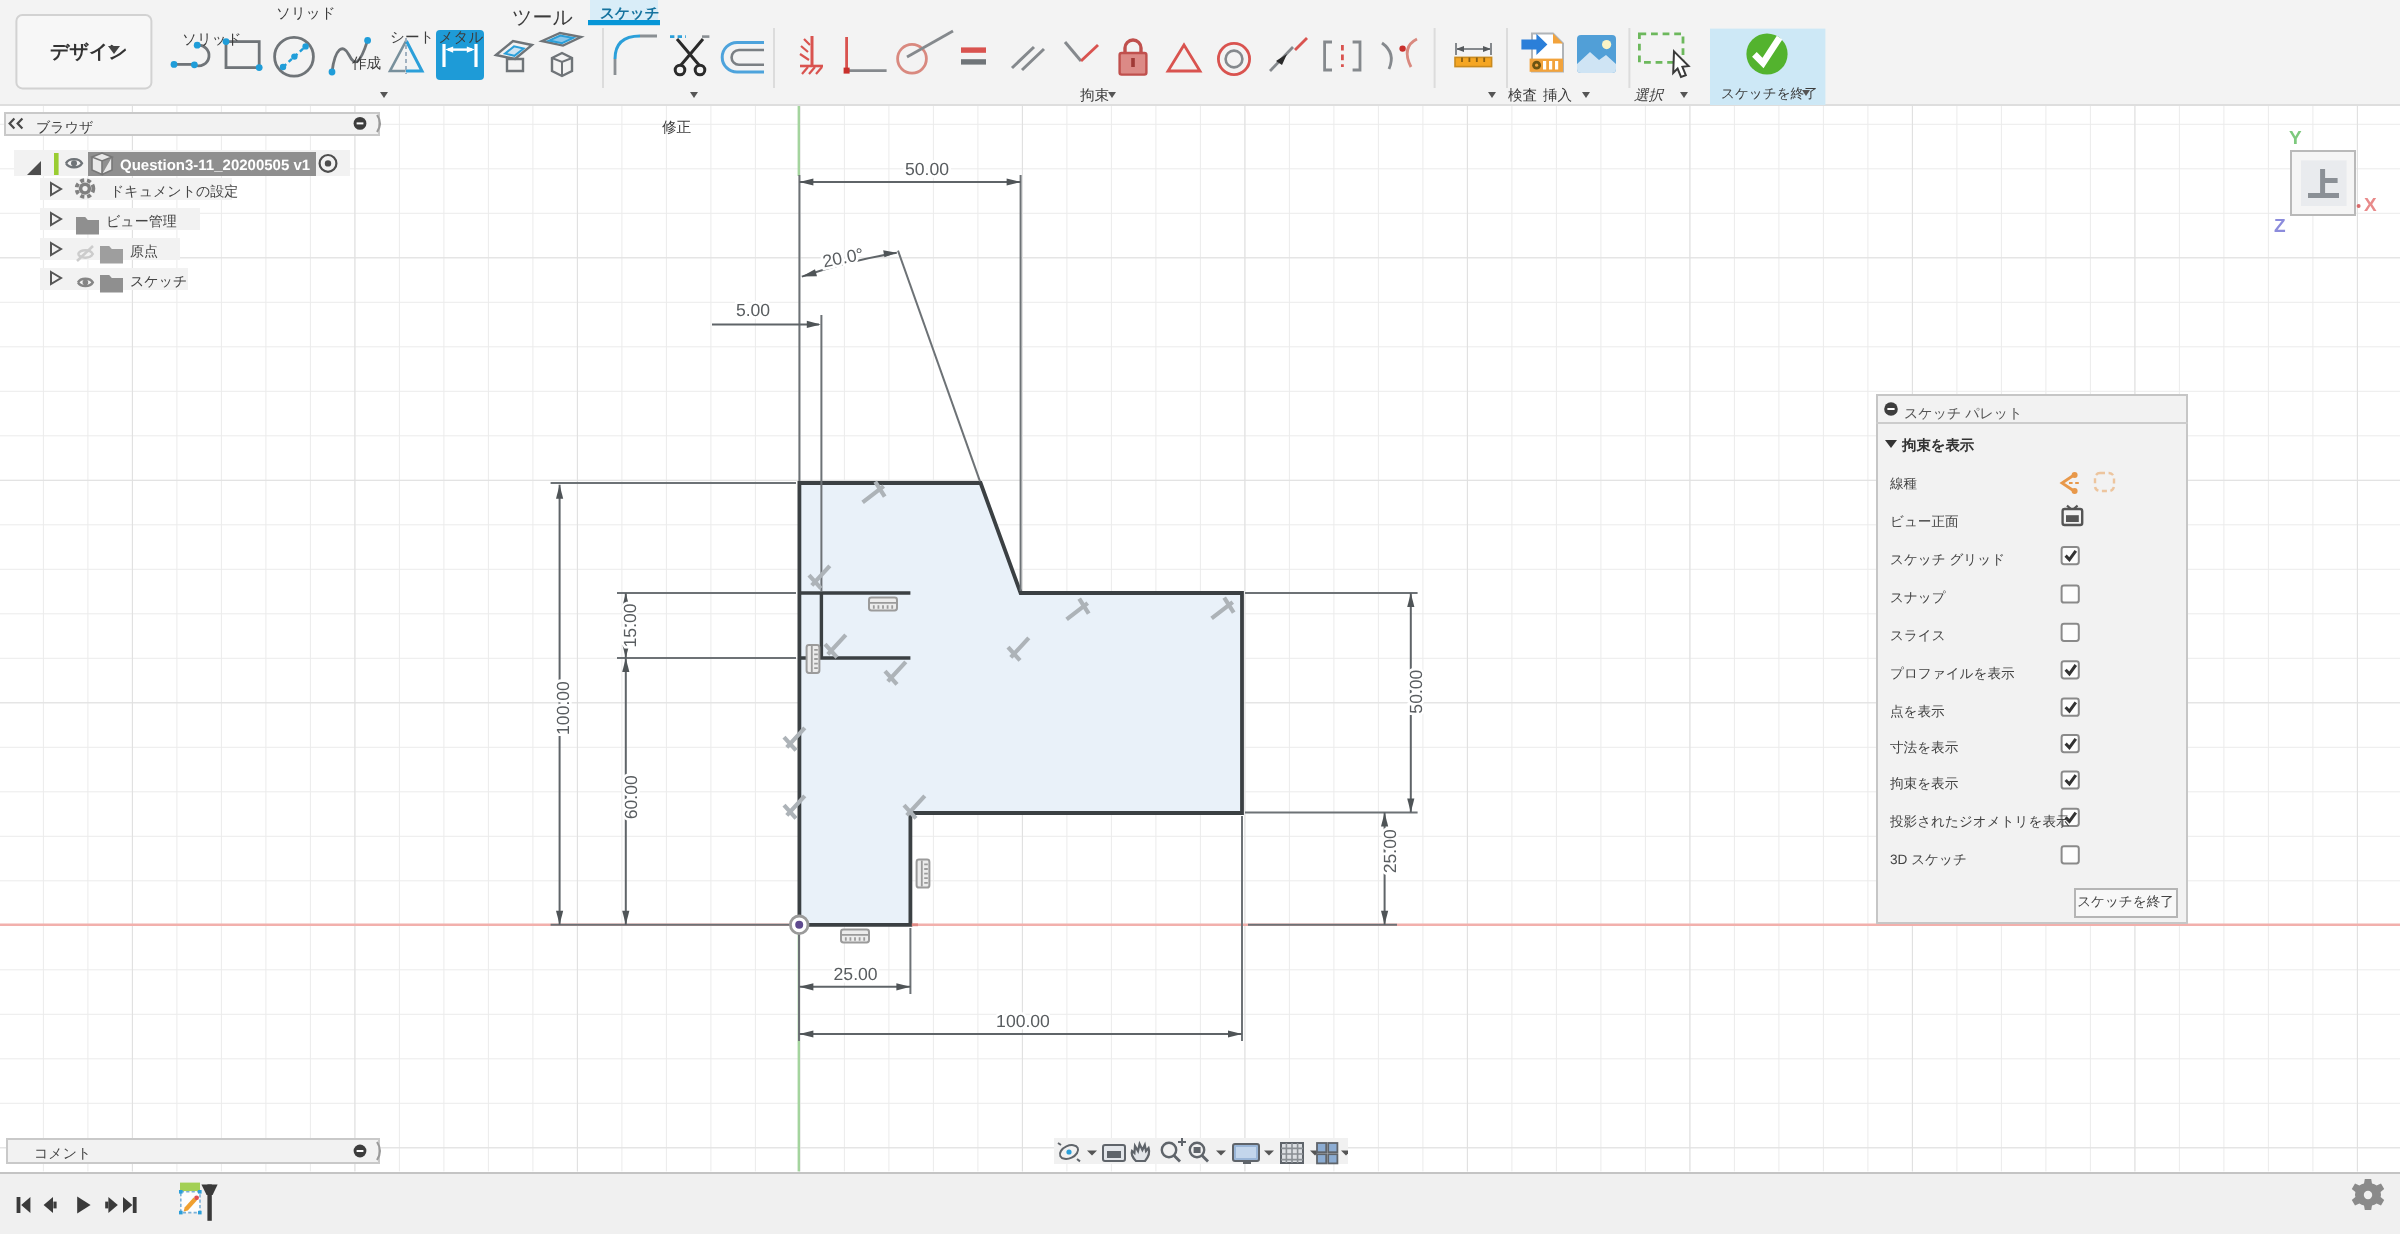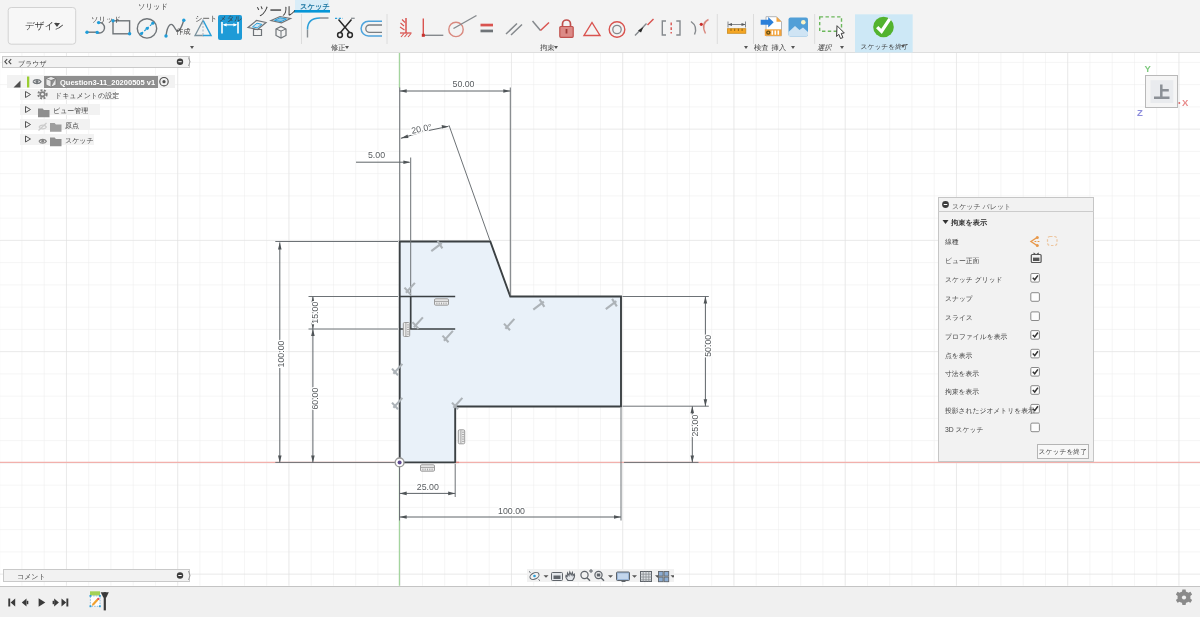--- a/index.html
+++ b/index.html
@@ -254,29 +254,29 @@
 <path d="M788.5,32 L795,26 L799.5,30 L803,27.5 L808,32 V34.5 A2,2 0 0 1 806,36.5 H790.5 A2,2 0 0 1 788.5,34.5 Z" fill="#cfe4f4"></path>
 <circle cx="803.3" cy="22.3" r="2.3" fill="#fbf4c6"></circle>
 
 <rect x="819.7" y="16.9" width="21.8" height="14.3" fill="none" stroke="#6cb85c" stroke-width="1.4" stroke-dasharray="3.4,2.4"></rect>
 <path d="M837,25.7 L844.3,33 L841.2,33.4 L842.9,37.6 L840.5,38.5 L838.8,34.3 L836.6,36.5 Z" fill="#ffffff" stroke="#3a3a3a" stroke-width="1"></path>
 
 <circle cx="883.5" cy="27" r="10.3" fill="#53b32e"></circle>
 <path d="M877.2,27.2 L881.5,31.5 L889.8,18.8" fill="none" stroke="#fff" stroke-width="3.3"></path>
 </svg>
 
-<div class="abs" style="z-index:12;left:25px;top:20px;font-size:9.5px;font-weight:normal;color:#333;">デザイン</div>
+<div class="abs" style="z-index:12;left:25px;top:20px;font-size:9.5px;font-weight:bold;color:#333;">デザイン</div>
 <div class="abs" style="z-index:12;left:54px;top:23px;width:0;height:0;border-left:3.5px solid transparent;border-right:3.5px solid transparent;border-top:4.5px solid #444;"></div>
 <div class="abs" style="z-index:12;left:91px;top:15px;font-size:7.3px;color:#3c3c3c;letter-spacing:0;">ソリッド</div>
 <div class="abs" style="z-index:12;left:138px;top:2px;font-size:7.3px;color:#3c3c3c;">ソリッド</div>
 <div class="abs" style="z-index:12;left:195px;top:14px;font-size:7.3px;color:#3c3c3c;">シート メタル</div>
-<div class="abs" style="z-index:12;left:256px;top:2px;font-size:13px;color:#3c3c3c;">ツール</div>
+<div class="abs" style="z-index:12;left:256px;top:2px;font-size:10px;color:#3c3c3c;">ツール</div>
 <div class="abs" style="z-index:12;left:300px;top:2px;font-size:7.3px;color:#16739f;font-weight:bold;">スケッチ</div>
 <div class="abs" style="z-index:12;left:176px;top:27px;font-size:7.3px;color:#3c3c3c;">作成</div>
-<div class="abs" style="z-index:12;left:331px;top:43px;font-size:7.3px;color:#3c3c3c;">修正</div>
+<div class="abs" style="z-index:12;left:331px;top:59px;font-size:7.3px;color:#3c3c3c;">修正</div>
 <div class="abs" style="z-index:12;left:540px;top:43px;font-size:7.3px;color:#3c3c3c;">拘束</div>
 <div class="abs" style="z-index:12;left:754px;top:43px;font-size:7.3px;color:#3c3c3c;">検査</div>
 <div class="abs" style="z-index:12;left:771.5px;top:43px;font-size:7.3px;color:#3c3c3c;">挿入</div>
 <div class="abs" style="z-index:12;left:817px;top:43px;font-size:7.3px;color:#3c3c3c;font-style:italic;">選択</div>
 <div class="abs" style="z-index:12;left:860.5px;top:41.5px;font-size:6.8px;color:#3c3c3c;">スケッチを終了</div>
 <div class="abs" style="z-index:12;left:190px;top:46px;width:0;height:0;border-left:2.8px solid transparent;border-right:2.8px solid transparent;border-top:3.8px solid #555;"></div>
 <div class="abs" style="z-index:12;left:345px;top:46px;width:0;height:0;border-left:2.8px solid transparent;border-right:2.8px solid transparent;border-top:3.8px solid #555;"></div>
 <div class="abs" style="z-index:12;left:554px;top:46px;width:0;height:0;border-left:2.8px solid transparent;border-right:2.8px solid transparent;border-top:3.8px solid #555;"></div>
 <div class="abs" style="z-index:12;left:744px;top:46px;width:0;height:0;border-left:2.8px solid transparent;border-right:2.8px solid transparent;border-top:3.8px solid #555;"></div>
 <div class="abs" style="z-index:12;left:791px;top:46px;width:0;height:0;border-left:2.8px solid transparent;border-right:2.8px solid transparent;border-top:3.8px solid #555;"></div>

